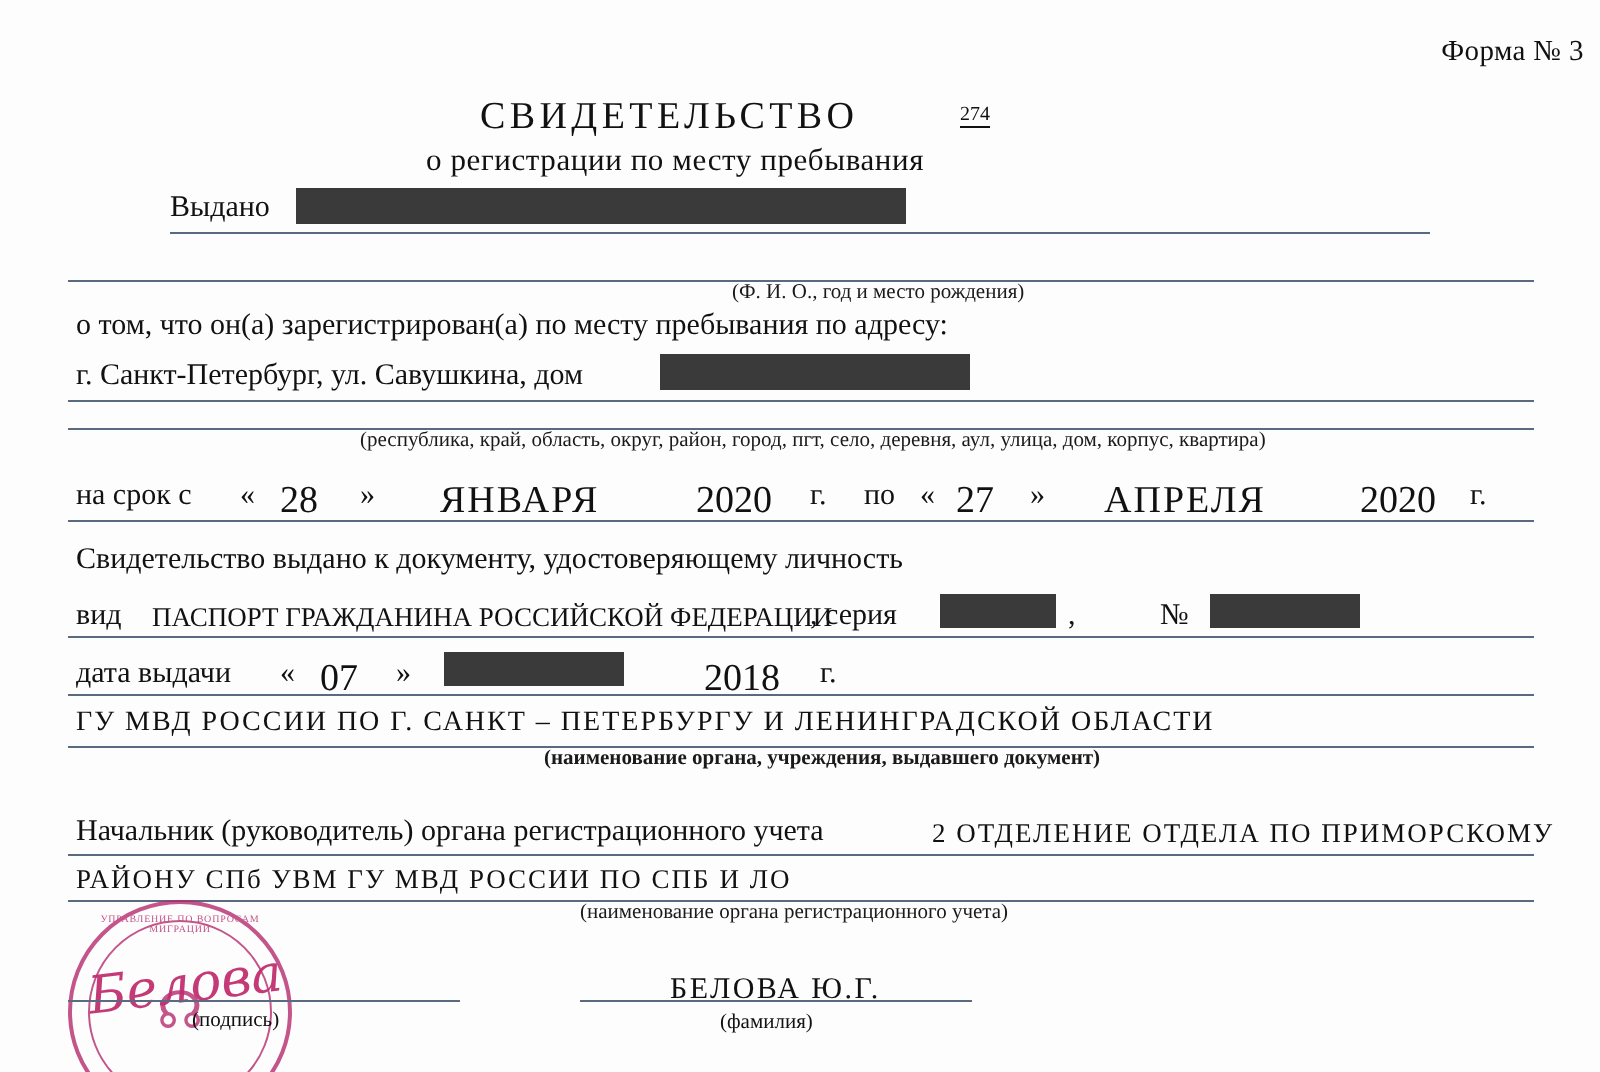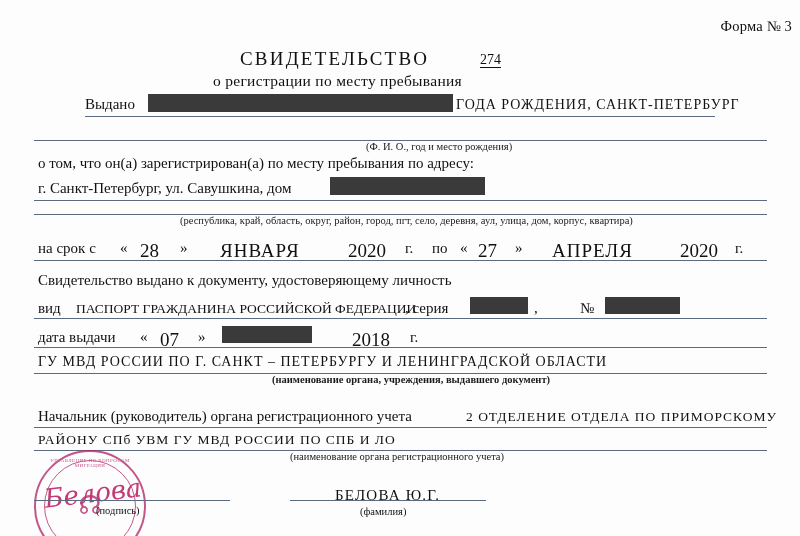--- a/index.html
+++ b/index.html
@@ -30,21 +30,21 @@
     top: 48px;
     left: 240px;
     font-size: 19px;
     letter-spacing: 2.2px;
     font-weight: normal;
   }
   .cert-number {
     position: absolute;
     top: 52px;
     left: 480px;
-    font-size: 14px;
+    font-size: 10px;
     text-decoration: underline;
     text-underline-offset: 3px;
   }
   .subtitle {
     position: absolute;
     top: 72px;
     left: 213px;
     font-size: 15.5px;
     letter-spacing: 0.3px;
   }
@@ -156,21 +156,20 @@
 <div id="page">
 
   <div class="form-no">Форма № 3</div>
 
   <div class="title">СВИДЕТЕЛЬСТВО</div>
   <div class="cert-number">274</div>
   <div class="subtitle">о регистрации по месту пребывания</div>
 
   <div class="txt" style="left:85px; top:96px;">Выдано</div>
   <div class="redact" style="left:148px; top:94px; width:305px; height:18px;"></div>
-  <div class="field-val sp" style="left:456px; top:97px; font-size:14px;">ГОДА РОЖДЕНИЯ, САНКТ-ПЕТЕРБУРГ</div>
   <div class="rule" style="left:85px; top:116px; width:630px;"></div>
 
   <div class="rule" style="left:34px; top:140px; width:733px;"></div>
   <div class="small-center" style="left:322px; top:141px;margin-left:44px;">(Ф. И. О., год и место рождения)</div>
 
   <div class="txt" style="left:38px; top:155px;">о том, что он(а) зарегистрирован(а) по месту пребывания по адресу:</div>
 
   <div class="txt" style="left:38px; top:180px;">г. Санкт-Петербург, ул. Савушкина, дом</div>
   <div class="redact" style="left:330px; top:177px; width:155px; height:18px;"></div>
   <div class="rule" style="left:34px; top:200px; width:733px;"></div>

